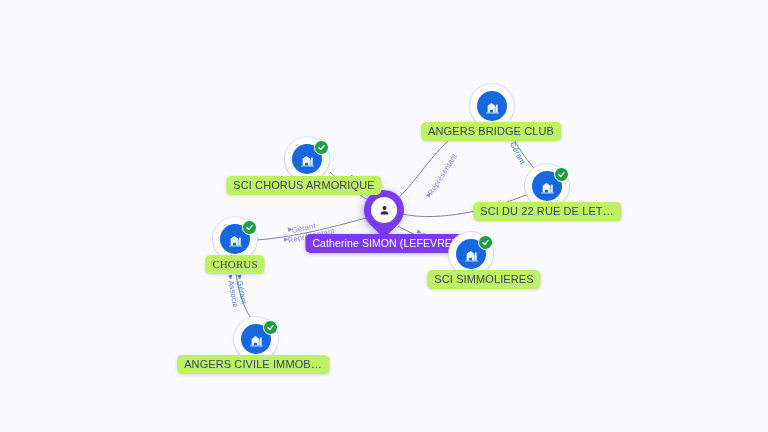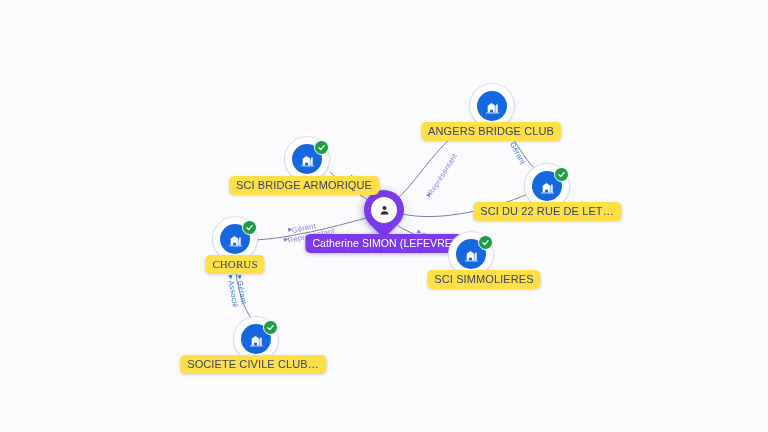--- a/index.html
+++ b/index.html
@@ -105,21 +105,21 @@
     align-items: center;
     justify-content: center;
   }
   .person-inner svg { display: block; }
 
   
   .node-label {
     position: absolute;
     transform: translate(-50%, 0);
     white-space: nowrap;
-    background: #fde047;
+    background: #bef264;
     color: #3c4260;
     font-size: 11px;
     letter-spacing: .1px;
     padding: 3px 7px 4px 7px;
     border-radius: 5px;
     box-shadow: 0 1px 3px rgba(60,64,120,0.20);
   }
   .node-label.person {
     background: #7c3aed;
     color: #ffffff;
@@ -205,21 +205,21 @@
             <rect x="17.1" y="9.2" width="2.2" height="11" fill="#ffffff"></rect>
             <rect x="14.4" y="12.4" width="1.9" height="7.8" fill="#cfe0fb"></rect>
           </svg>
         </div>
         <div class="verified-badge">
           <svg width="9" height="9" viewBox="0 0 24 24" aria-hidden="true">
             <path fill="none" stroke="#ffffff" stroke-width="3.4" stroke-linecap="round" stroke-linejoin="round" d="M5 12.6 L10 17.4 L19 7.2"></path>
           </svg>
         </div>
       </div>
-      <div class="node-label" style="left: 304px; top: 176px;">SCI BRIDGE ARMORIQUE</div>
+      <div class="node-label" style="left: 304px; top: 176px;">SCI CHORUS ARMORIQUE</div>
       <div class="node" style="left: 492px; top: 106px;">
         <div class="company-ring stacked"></div>
         <div class="company-disc">
           <svg width="17" height="17" viewBox="0 0 24 24" aria-hidden="true">
             <path fill="#ffffff" d="M3 20.5h18v1.2H3z"></path>
             <path fill="#ffffff" d="M5.2 20.2V11l5.4-4.1L16 11v9.2z"></path>
             <path fill="#1568e0" d="M8.4 20.2v-3.6h4.4v3.6z"></path>
             <rect x="17.1" y="9.2" width="2.2" height="11" fill="#ffffff"></rect>
             <rect x="14.4" y="12.4" width="1.9" height="7.8" fill="#cfe0fb"></rect>
           </svg>
@@ -290,16 +290,16 @@
             <rect x="17.1" y="9.2" width="2.2" height="11" fill="#ffffff"></rect>
             <rect x="14.4" y="12.4" width="1.9" height="7.8" fill="#cfe0fb"></rect>
           </svg>
         </div>
         <div class="verified-badge">
           <svg width="9" height="9" viewBox="0 0 24 24" aria-hidden="true">
             <path fill="none" stroke="#ffffff" stroke-width="3.4" stroke-linecap="round" stroke-linejoin="round" d="M5 12.6 L10 17.4 L19 7.2"></path>
           </svg>
         </div>
       </div>
-      <div class="node-label" style="left: 253px; top: 355px;">SOCIETE CIVILE CLUB…</div>
+      <div class="node-label" style="left: 253px; top: 355px;">ANGERS CIVILE IMMOB…</div>
     </div>
 
 </div>
 
 </body></html>

